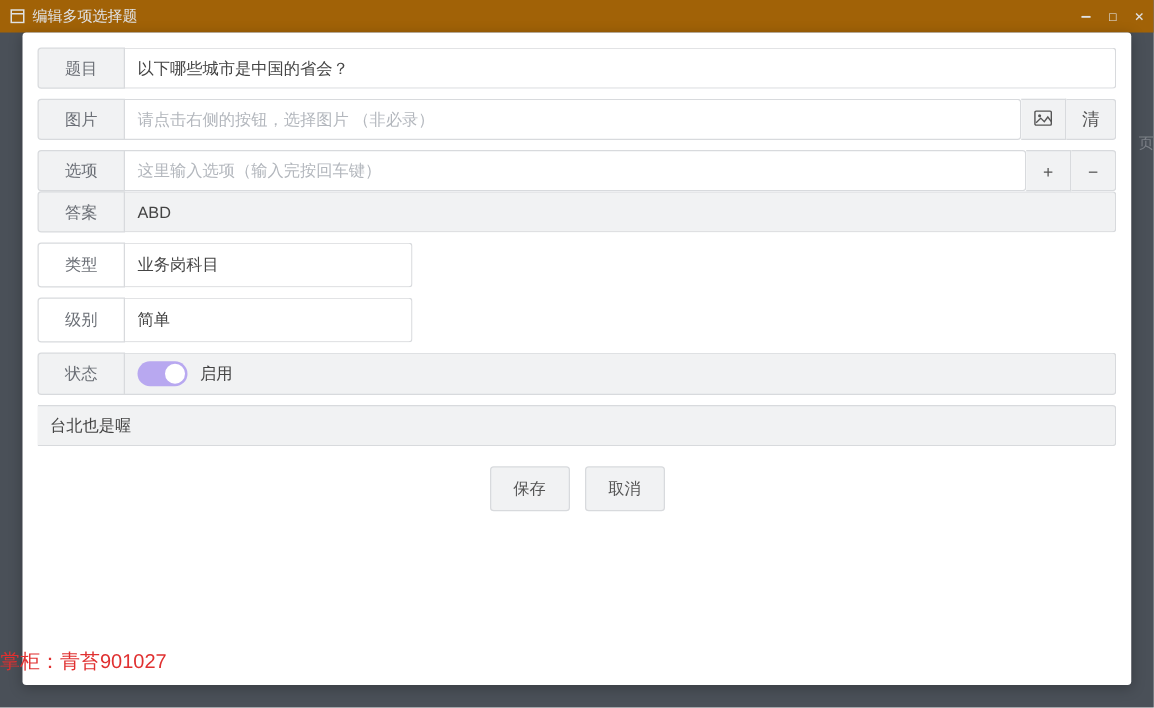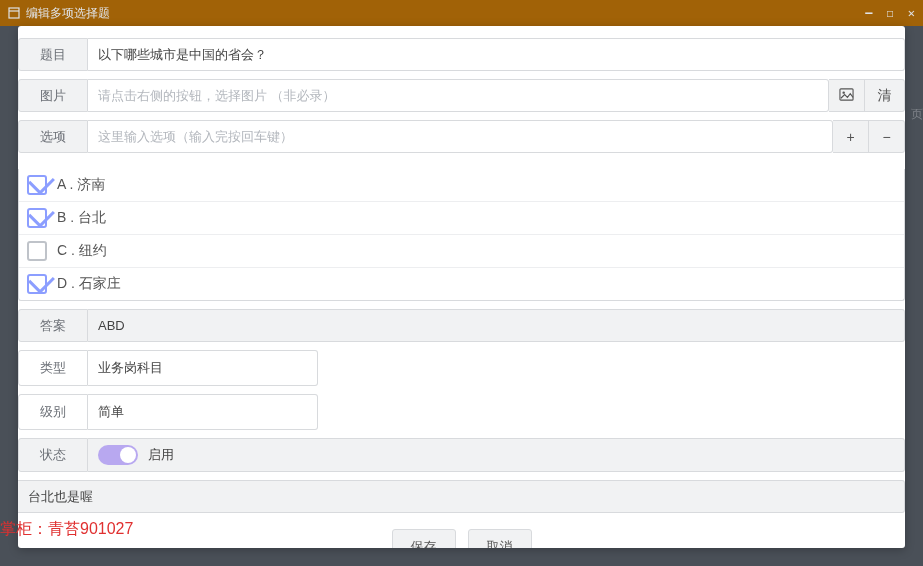--- a/index.html
+++ b/index.html
@@ -27,21 +27,21 @@
 .titlebar .win-btn { color: #e0e2e5; cursor: pointer; font-weight: bold; font-family: monospace; }
 
 .dialog {
   position: absolute;
   top: 26px;
   left: 18px;
   right: 18px;
   bottom: 18px;
   background: #ffffff;
   border-radius: 3px;
-  padding: 12px 0;
+  padding: 12px 12px;
   box-shadow: 0 2px 10px rgba(0,0,0,.25);
   overflow: hidden;
 }
 
 .row {
   display: flex;
   margin-bottom: 8px;
 }
 .row .label {
   width: 70px;
@@ -231,51 +231,33 @@
         <svg width="15" height="15" viewBox="0 0 16 16">
             <rect x="1" y="2" width="14" height="12" rx="1" fill="none" stroke="#555" stroke-width="1.2"></rect>
             <circle cx="5" cy="6" r="1.3" fill="#555"></circle>
             <path d="M2 12 L6 8 L9 11 L12 7 L15 11" fill="none" stroke="#555" stroke-width="1.2"></path>
           </svg>
       </span>
     </div>
     <div class="addon wide">清</div>
   </div>
 
-  <div class="row" style="margin-bottom:16px;">
+  <div class="row" style="margin-bottom:0;">
     <div class="label">选项</div>
     <div class="field">
       <input type="text" placeholder="这里输入选项（输入完按回车键）" style="">
     </div>
     <div class="addon">
       <span>+</span>
     </div>
     <div class="addon">
       <span>−</span>
     </div>
   </div>
 
-  <div class="options-list" id="options-list" style="border-top:none; border-radius:0 0 3px 3px;">
-      <div class="option-item">
-        <span class="chk checked"></span>
-        <span>A . 济南</span>
-      </div>
-      <div class="option-item">
-        <span class="chk checked"></span>
-        <span>B . 台北</span>
-      </div>
-      <div class="option-item">
-        <span class="chk"></span>
-        <span>C . 纽约</span>
-      </div>
-      <div class="option-item">
-        <span class="chk checked"></span>
-        <span>D . 石家庄</span>
-      </div>
-    </div>
 
   <div class="row">
     <div class="label">答案</div>
     <div class="field readonly-grey">ABD</div>
   </div>
 
   <div class="narrow-row">
     <div class="label">类型</div>
     <div class="sel">业务岗科目</div>
   </div>

